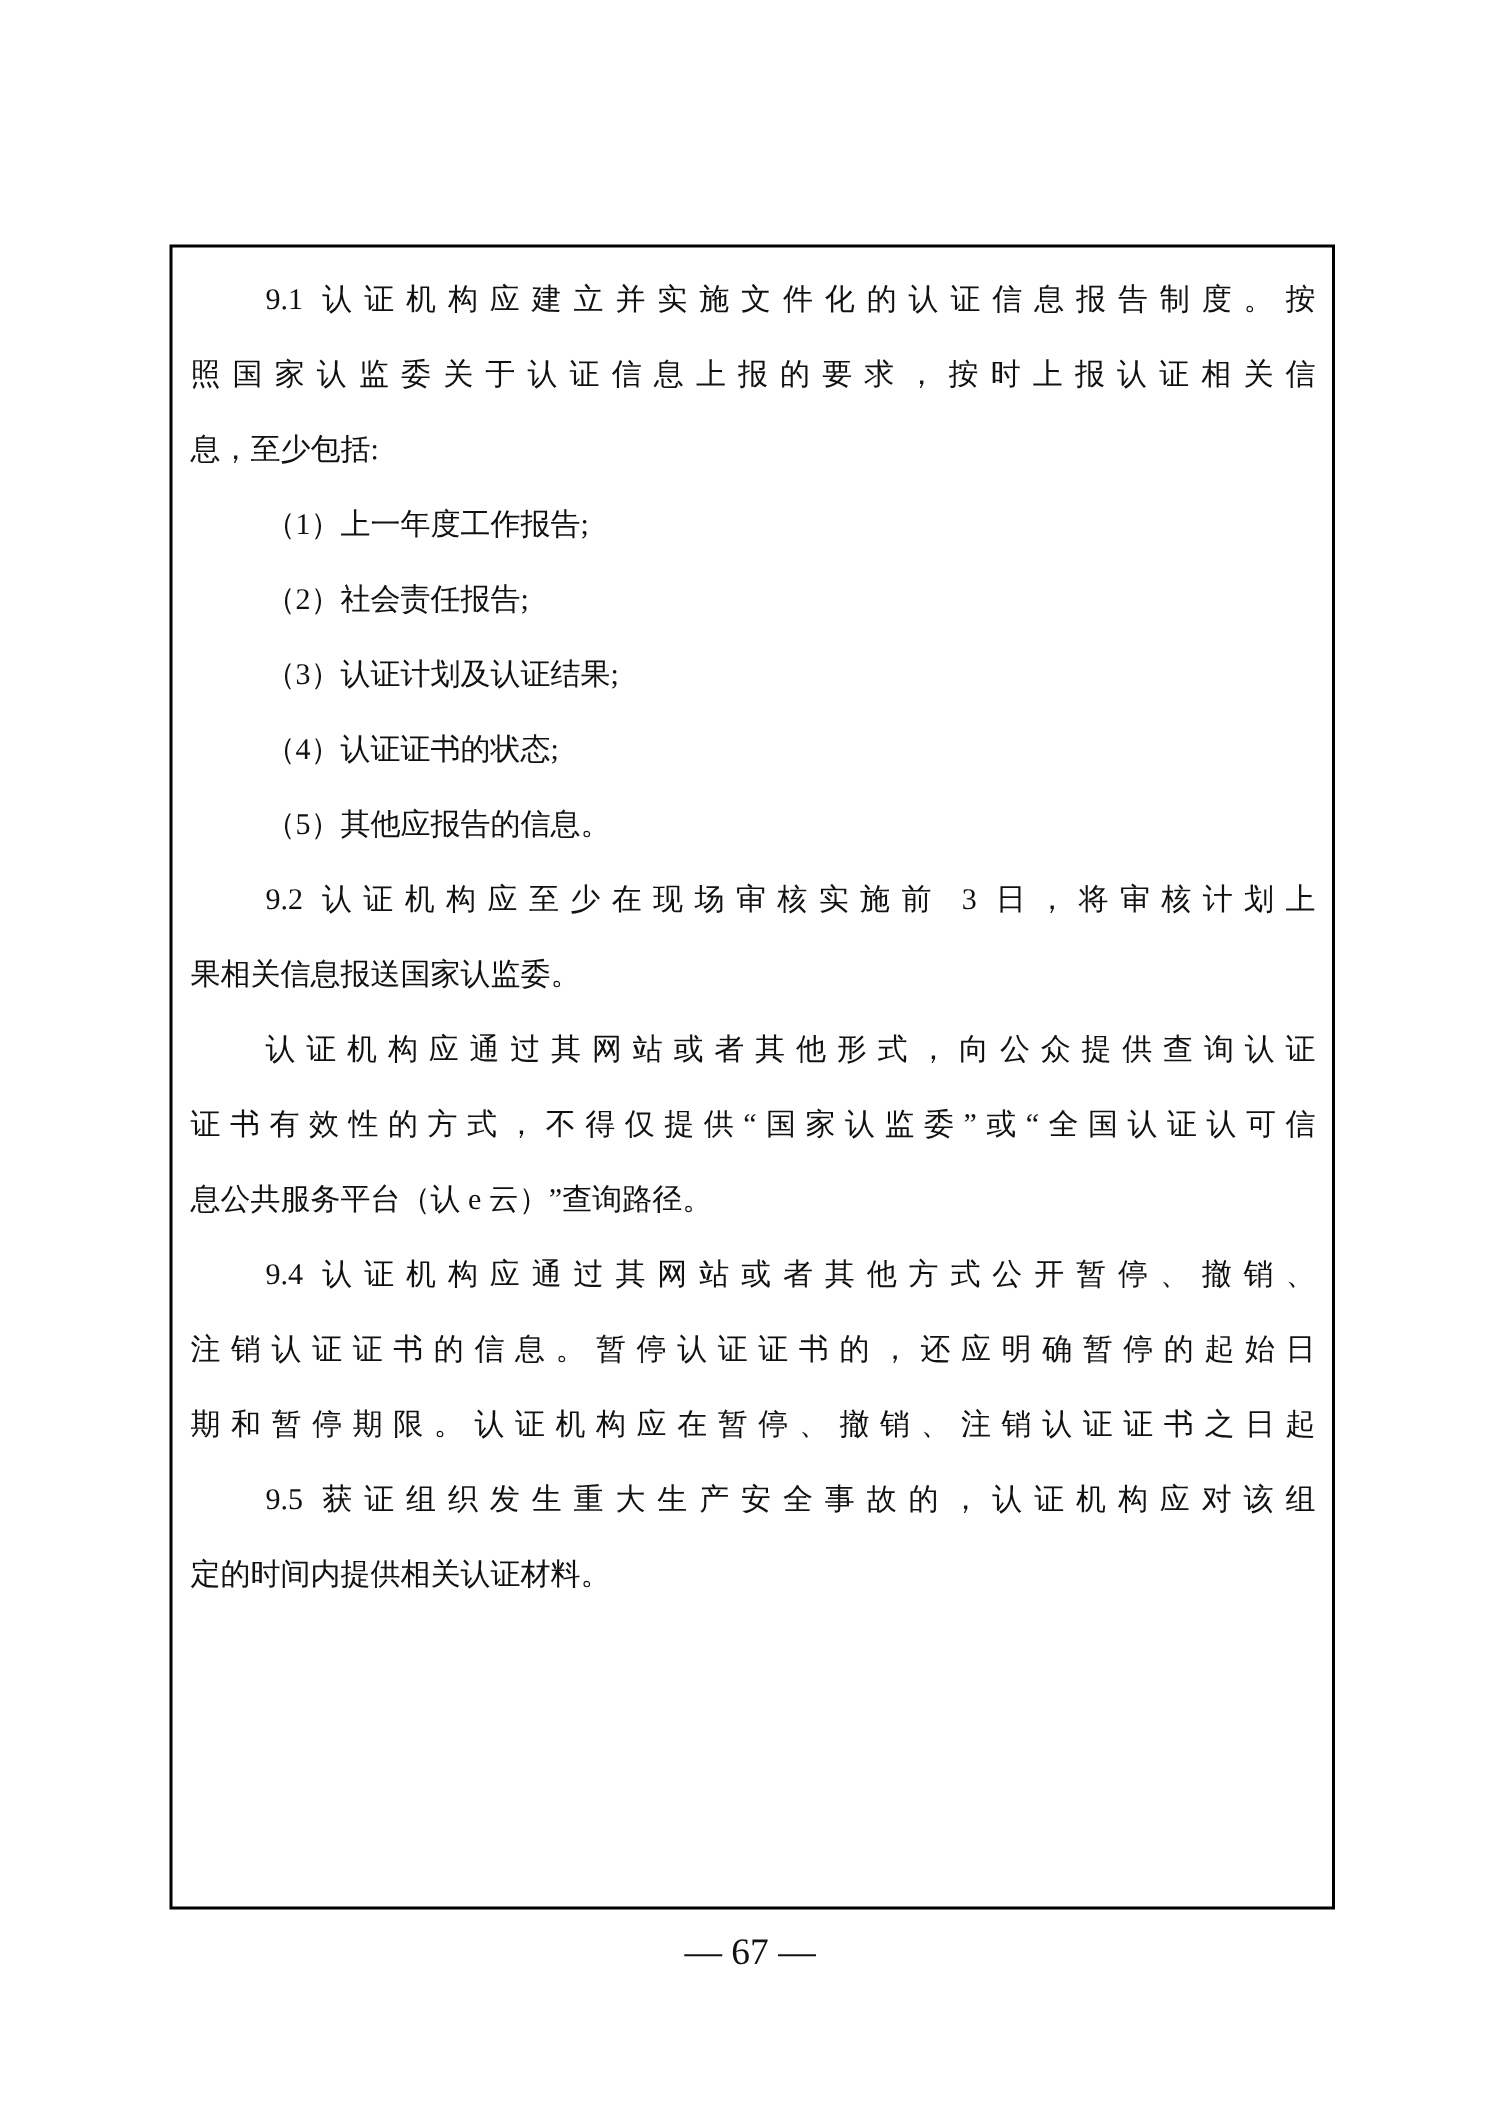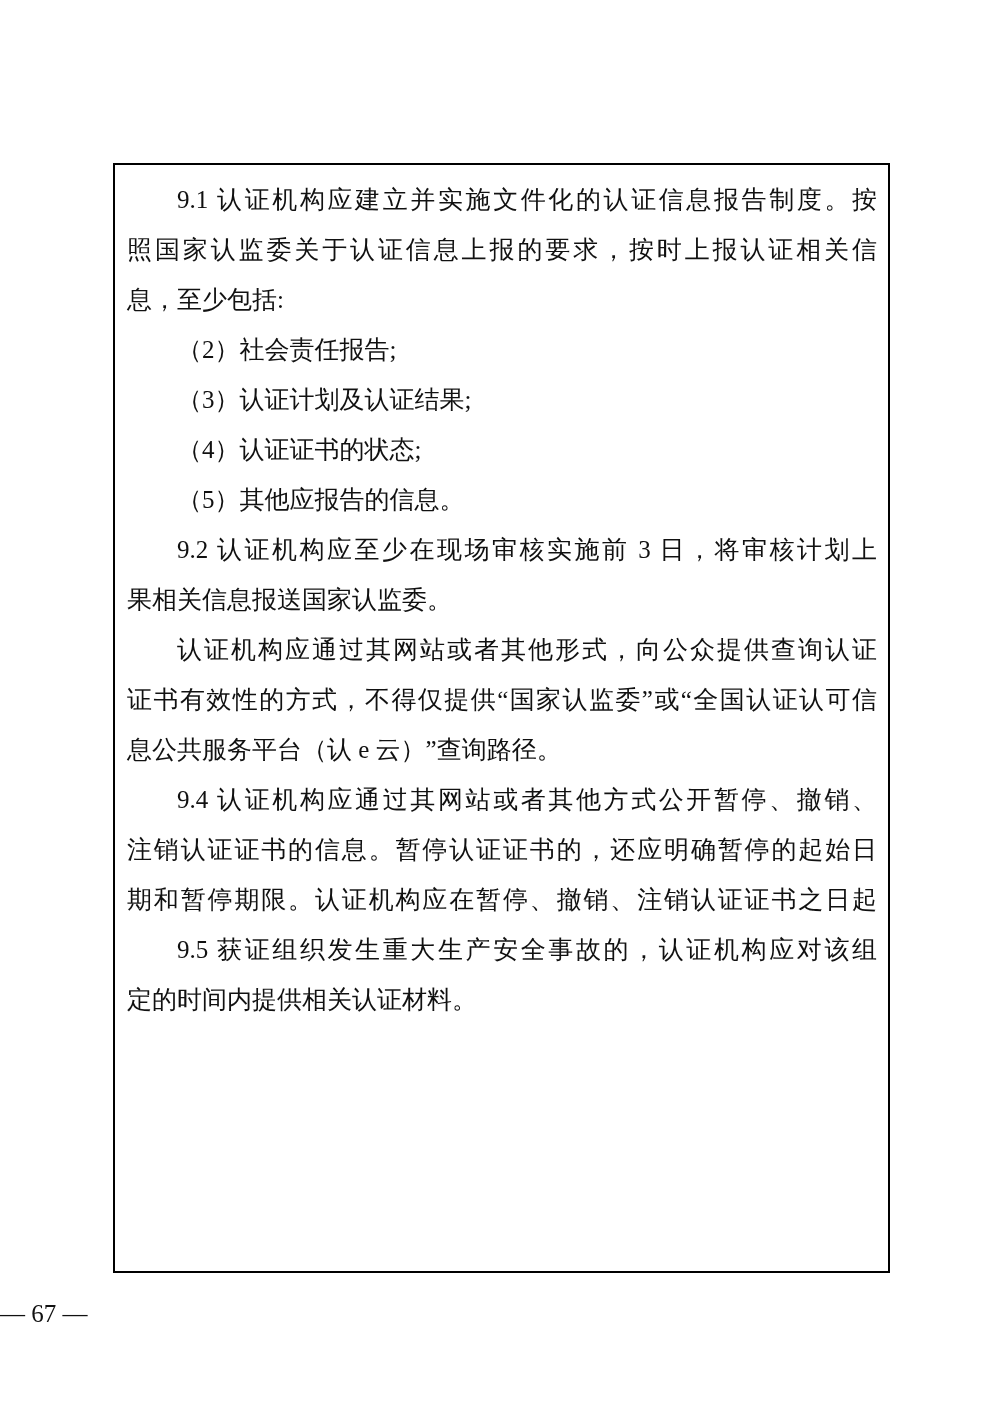--- a/index.html
+++ b/index.html
@@ -20,57 +20,57 @@
     left: 113px;
     top: 163px;
     width: 777px;
     height: 1110px;
     box-sizing: border-box;
     border: 2px solid #000000;
     padding: 10px 11px 0 12px;
     overflow: hidden;
   }
   .ln {
-    font-size: 25px;
+    font-size: 20px;
     line-height: 50px;
     height: 50px;
     white-space: normal;
     letter-spacing: 0;
     text-align: left;
   }
   
   .jb {
     text-align: justify;
     text-align-last: justify;
   }
   
   .ind {
     text-indent: 50px;
   }
   .page-number {
     position: absolute;
     top: 1281px;
     left: 0;
     width: 100%;
-    text-align: left;
+    text-align: center;
     font-size: 25px;
     line-height: 42px;
     color: #111111;
-    margin-top: 12px;
   }
 </style>
 </head>
 <body>
 
 <div class="sheet">
 
   <div class="content-box">
     <div class="ln ind jb">9.1 认证机构应建立并实施文件化的认证信息报告制度。按</div>
     <div class="ln jb">照国家认监委关于认证信息上报的要求，按时上报认证相关信</div>
     <div class="ln">息，至少包括:</div>
+    <div class="ln ind">（1）上一年度工作报告;</div>
     <div class="ln ind">（2）社会责任报告;</div>
     <div class="ln ind">（3）认证计划及认证结果;</div>
     <div class="ln ind">（4）认证证书的状态;</div>
     <div class="ln ind">（5）其他应报告的信息。</div>
     <div class="ln ind jb">9.2 认证机构应至少在现场审核实施前 3 日，将审核计划上</div>
     <div class="ln">果相关信息报送国家认监委。</div>
     <div class="ln ind jb">认证机构应通过其网站或者其他形式，向公众提供查询认证</div>
     <div class="ln jb">证书有效性的方式，不得仅提供“国家认监委”或“全国认证认可信</div>
     <div class="ln">息公共服务平台（认 e 云）”查询路径。</div>
     <div class="ln ind jb">9.4 认证机构应通过其网站或者其他方式公开暂停、撤销、</div>

